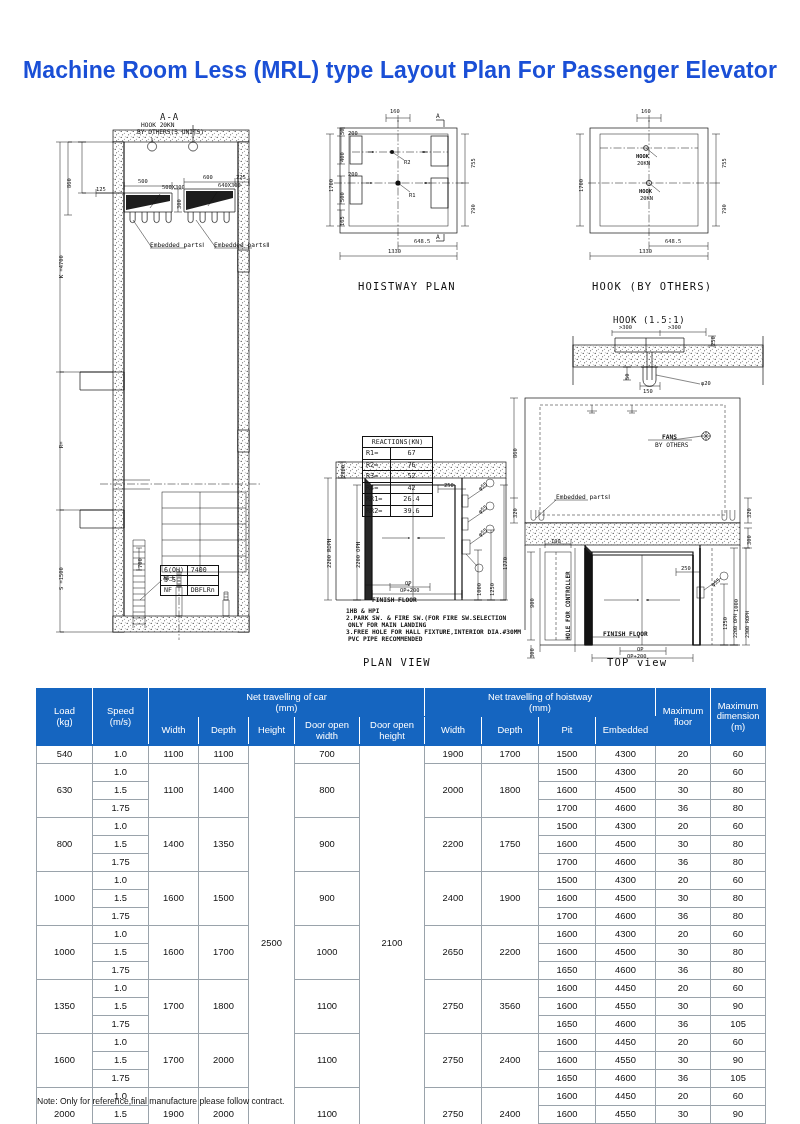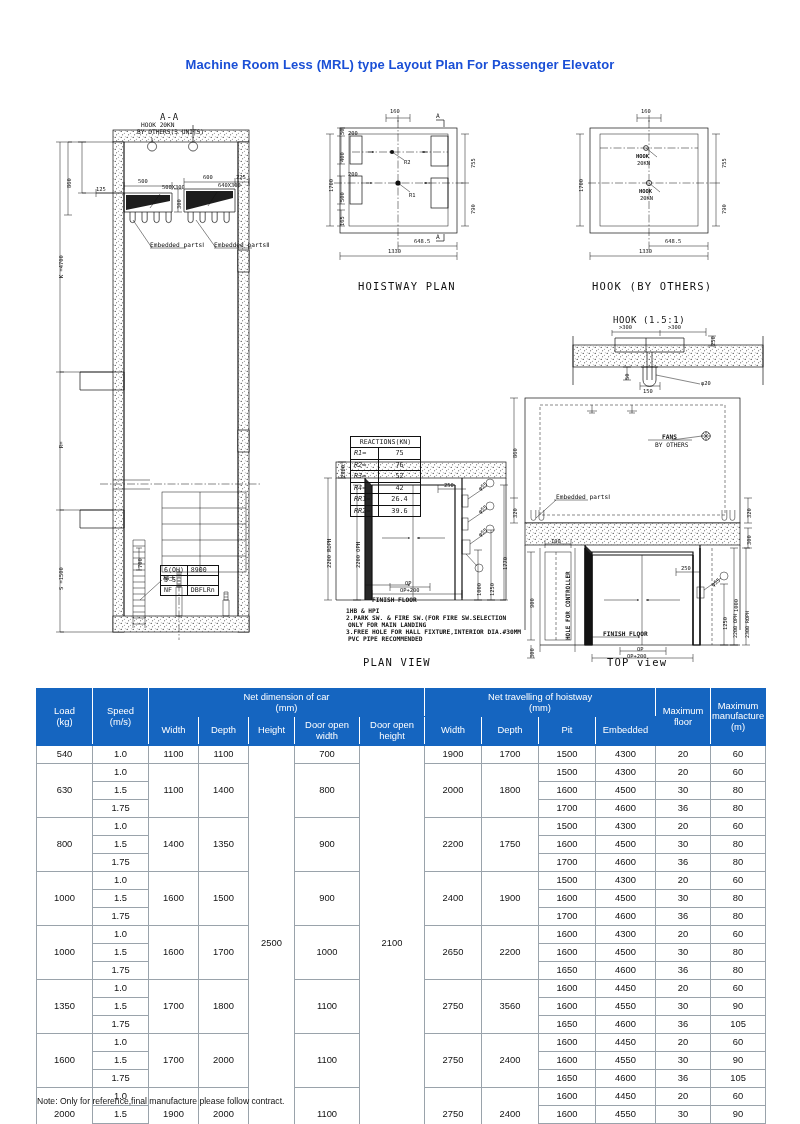--- a/index.html
+++ b/index.html
@@ -11,21 +11,21 @@
     color:#1a1a1a;
     position:relative;
     overflow:hidden;
   }
   .page { position:relative; width:800px; height:1124px; }
 
   
   .title {
     position:absolute; left:0; top:57px; width:800px;
     text-align:center;
-    font-size:13px; font-weight:bold;
+    font-size:23px; font-weight:bold;
     color:#1a4fd6;
     letter-spacing:0.1px;
     white-space:nowrap;
   }
 
   
   .drawings { position:absolute; left:0; top:100px; width:800px; height:585px; }
   .cap {
     position:absolute; font-size:10.5px; letter-spacing:1.2px;
     font-family:"DejaVu Sans Mono", monospace; color:#111;
@@ -46,31 +46,31 @@
   .ln07 { stroke-width:0.7; }
   .ln05 { stroke-width:0.5; }
   .ln12 { stroke-width:1.2; }
   .dash { stroke-dasharray:3 2; }
   .dashdot { stroke-dasharray:8 2 1.5 2; }
   .fillblk { fill:#111; stroke:none; }
   .hatch { fill:url(#conc); stroke:#111; stroke-width:0.7; }
 
   
   .react {
-    position:absolute; left:350px; top:336px;
+    position:absolute; left:362px; top:336px;
     border-collapse:collapse;
     font-family:"DejaVu Sans Mono", monospace;
     font-size:6.8px;
   }
   .react td, .react th {
     border:0.7px solid #111; padding:1px 3px; text-align:center;
     line-height:1.25; font-weight:normal;
   }
   .react th { font-size:6.6px; }
-  .react td.k { text-align:left; width:28px;font-style:italic; }
+  .react td.k { text-align:left; width:28px; }
   .react td.v { width:42px; }
 
   
   .ohtab {
     position:absolute; left:160px; top:465px;
     border-collapse:collapse;
     font-family:"DejaVu Sans Mono", monospace;
     font-size:6.6px;
   }
   .ohtab td { border:0.7px solid #111; padding:0 3px; height:9px; line-height:9px; text-align:left; }
@@ -423,21 +423,21 @@
     <div class="lbl vlbl" style="left:58px;top:178px;">K =4700</div>
     <div class="lbl vlbl" style="left:58px;top:348px;">R=</div>
     <div class="lbl vlbl" style="left:58px;top:490px;">S =1500</div>
     <div class="lbl vlbl" style="left:137px;top:468px;">700</div>
     <div class="lbl l6" style="left:163px;top:474px;">梯子</div>
 
     <table class="ohtab">
       <tbody>
         <tr>
             <td>6(OH)</td>
-            <td>8900</td>
+            <td>7400</td>
           </tr>
         <tr>
             <td>5-5</td>
             <td></td>
           </tr>
         <tr>
             <td>NF</td>
             <td>DBFLRn</td>
           </tr>
       </tbody>
@@ -526,21 +526,21 @@
 
     <table class="react">
       <thead>
         <tr>
           <th colspan="2">REACTIONS(KN)</th>
         </tr>
       </thead>
       <tbody>
         <tr>
             <td class="k">R1=</td>
-            <td class="v">75</td>
+            <td class="v">67</td>
           </tr>
         <tr>
             <td class="k">R2=</td>
             <td class="v">76</td>
           </tr>
         <tr>
             <td class="k">R3=</td>
             <td class="v">52</td>
           </tr>
         <tr>
@@ -580,34 +580,34 @@
       <tr>
         <th rowspan="2">
           <span>Load</span><br>
           <span>(kg)</span>
         </th>
         <th rowspan="2">
           <span>Speed</span><br>
           <span>(m/s)</span>
         </th>
         <th colspan="5">
-          <span>Net dimension of car</span><br>
+          <span>Net travelling of car</span><br>
           <span>(mm)</span>
         </th>
         <th colspan="4">
           <span>Net travelling of hoistway</span><br>
           <span>(mm)</span>
         </th>
         <th rowspan="2">
           <span>Maximum</span><br>
           <span>floor</span>
         </th>
         <th rowspan="2" class="last">
           <span>Maximum</span><br>
-          <span>manufacture</span><br>
+          <span>dimension</span><br>
           <span>(m)</span>
         </th>
       </tr>
       <tr>
         <th>Width</th>
         <th>Depth</th>
         <th>Height</th>
         <th>
           <span>Door open</span><br>
           <span>width</span>

